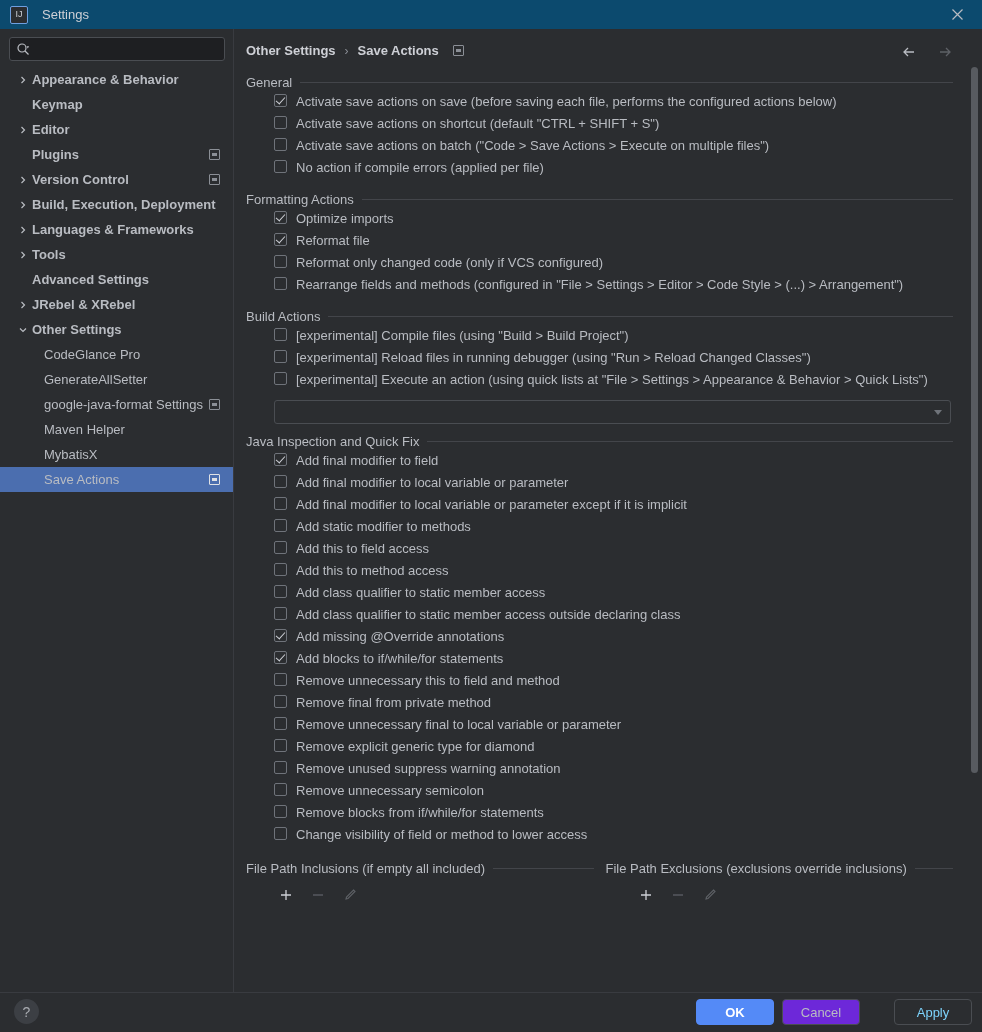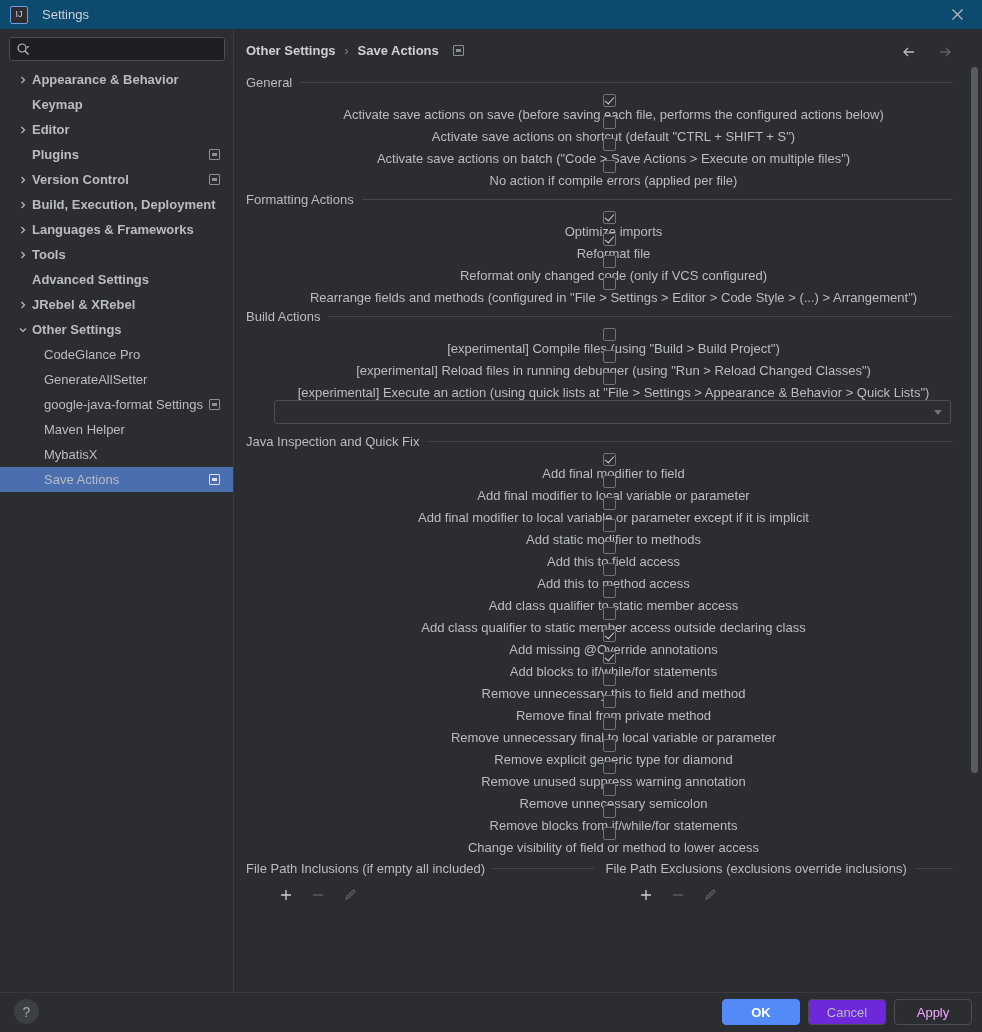--- a/index.html
+++ b/index.html
@@ -235,25 +235,23 @@
     white-space: nowrap;
   }
   .section-title .rule {
     flex: 1;
     height: 1px;
     background: #43454a;
   }
 
   .cb-row {
     display: flex;
-    align-items: center;
     height: 22px;
     padding-left: 28px;
     cursor: pointer;
-    flex-direction: column;
   }
   .cb {
     width: 13px; height: 13px;
     border: 1px solid #6f737a;
     border-radius: 2px;
     background: #2b2d30;
     box-sizing: border-box;
     flex: none;
     margin-right: 9px;
     position: relative;
@@ -363,21 +361,21 @@
   .btn.primary {
     background: #548af7;
     border-color: #548af7;
     color: #ffffff;
     font-weight: bold;
   }
   .btn.secondary {
     background: #6d28d9;
     border-color: #4a4d52;
   }
-  .btn.disabled { color: #f0abfc; }
+  .btn.disabled { color: #7dd3fc; margin-left: 26px; }
 </style>
 </head>
 <body>
 
 <div id="app">
 
   <div class="titlebar">
     <div class="tb-logo"></div>
     <div class="tb-title">Settings</div>
     <div class="tb-close">

